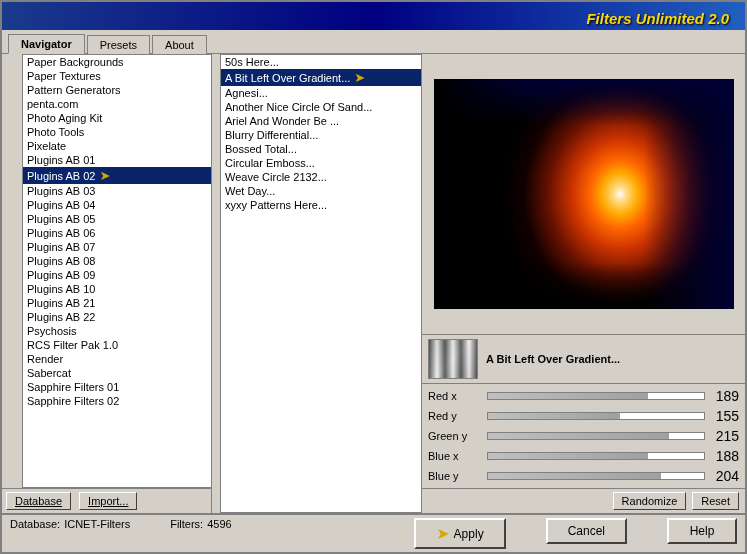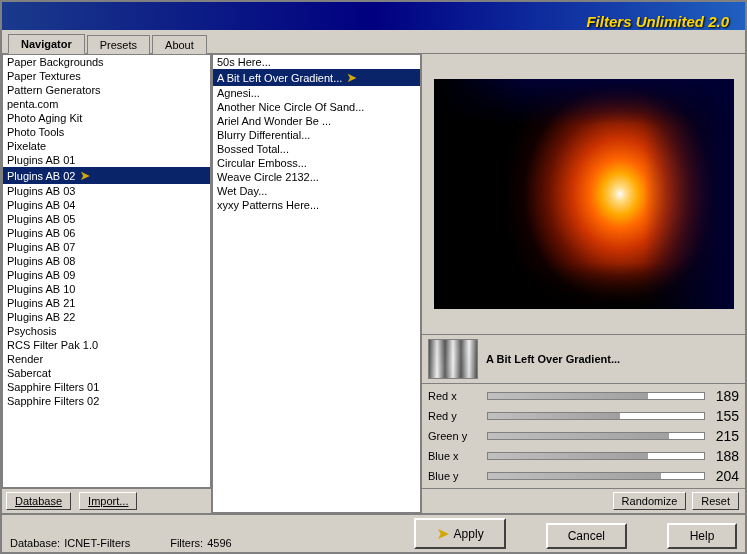--- a/index.html
+++ b/index.html
@@ -17,22 +17,22 @@
       border: 2px solid #808080;
       background: #d4d0c8;
       display: flex;
       flex-direction: column;
     }
     
     .title-bar {
       height: 28px;
       background: linear-gradient(to right, #1a3a8c, #000080, #2060c0);
       display: flex;
-      align-items: flex-end;
-      padding: 0 8px;
+      align-items: flex-start;
+      padding: 8px 8px;
       flex-shrink: 0;
     }
     .title-bar-text {
       color: #ffd700;
       font-size: 15px;
       font-style: italic;
       font-weight: bold;
       margin-left: auto;
       margin-right: 8px;
       text-shadow: 1px 1px 2px #000;
@@ -83,20 +83,21 @@
       position: relative;
     }
     .list-box {
       width: 100%;
       height: 100%;
       overflow-y: scroll;
       background: #fff;
       border: 1px inset #808080;
       border: 1px solid #808080;
       font-size: 11px;
+      margin-left: 20px;
     }
     .list-item {
       padding: 1px 4px;
       cursor: pointer;
       white-space: nowrap;
       display: flex;
       align-items: center;
     }
     .list-item.selected { background: #0a246a; color: #fff; }
     .list-item .arrow {
@@ -123,20 +124,21 @@
       overflow: hidden;
       flex-shrink: 0;
     }
     .filter-list {
       width: 100%;
       height: 100%;
       overflow-y: auto;
       background: #fff;
       border: 1px solid #808080;
       font-size: 11px;
+      margin-left: 8px;
     }
     .filter-item {
       padding: 1px 4px;
       cursor: pointer;
       white-space: nowrap;
       display: flex;
       align-items: center;
     }
     .filter-item.selected { background: #0a246a; color: #fff; }
     .filter-item .arrow {
@@ -263,21 +265,21 @@
       border-right-color: #404040;
       text-decoration: none;
       color: #000;
     }
     .toolbar-btn-underline {
       text-decoration: underline;
     }
     
     .status-bar {
       display: flex;
-      align-items: flex-end;
+      align-items: flex-start;
       padding: 3px 8px;
       border-top: 2px solid #808080;
       background: #d4d0c8;
       flex-shrink: 0;
       gap: 40px;
     }
     .status-item {
       font-size: 11px;
       display: flex;
       align-items: center;

